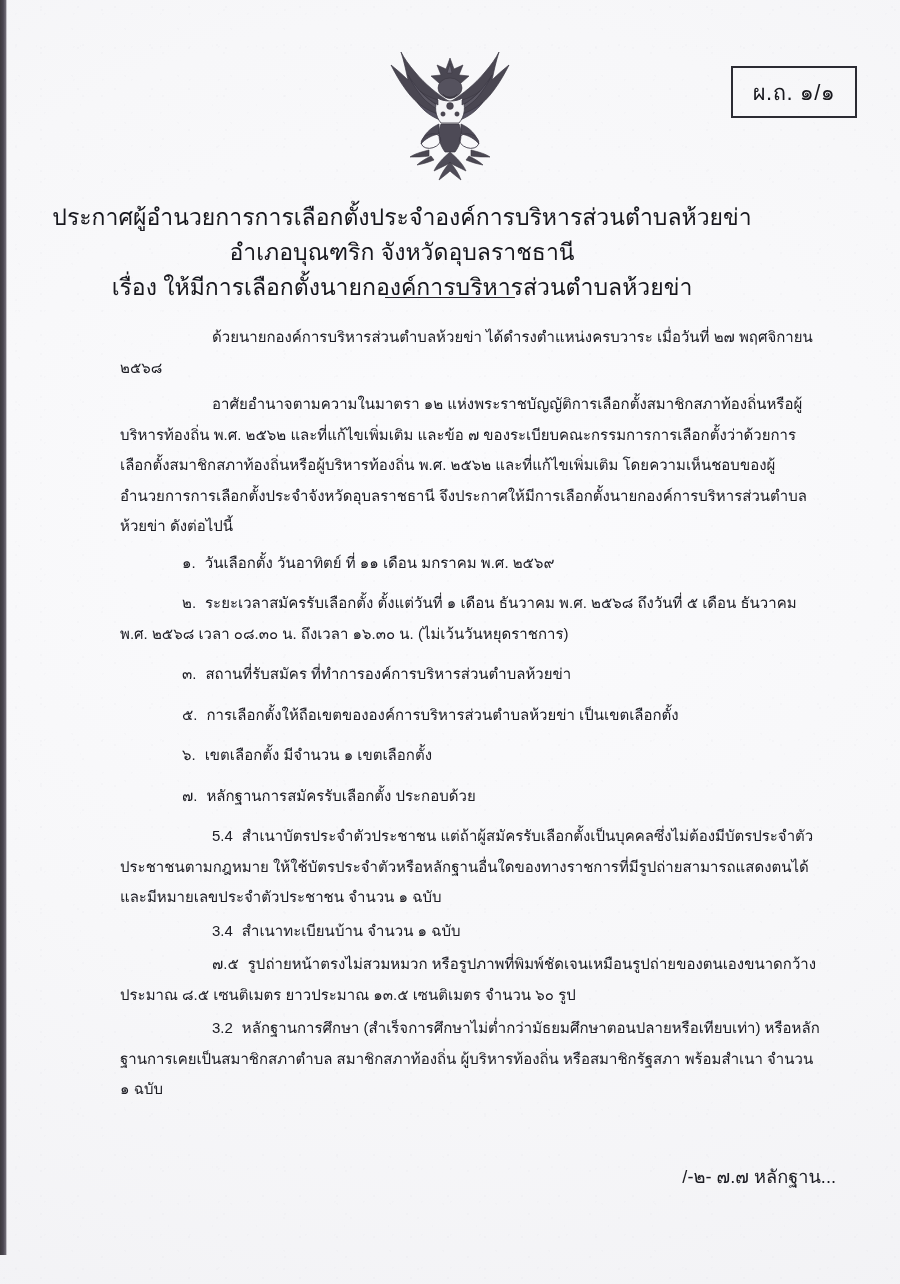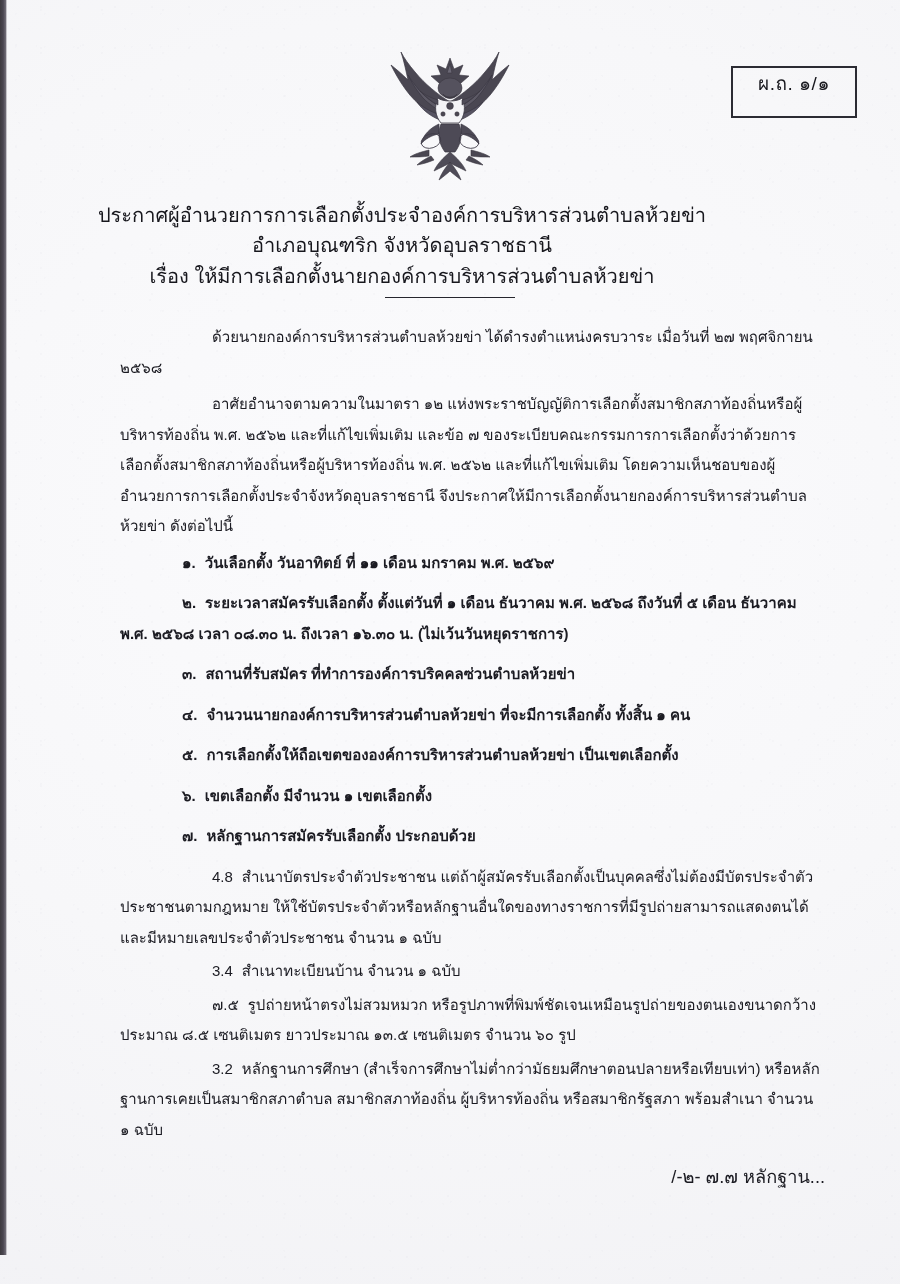--- a/index.html
+++ b/index.html
@@ -68,36 +68,36 @@
 
   
   .code-box {
     position: absolute;
     right: 43px;
     top: 66px;
     width: 122px;
     height: 48px;
     border: 2px solid #2b2b33;
     display: flex;
-    align-items: flex-start;
+    align-items: center;
     justify-content: center;
-    font-size: 19px;
+    font-size: 22px;
     letter-spacing: .5px;
     color: #18181e;
   }
 
   
   .title-block {
     position: absolute;
     left: 0;
     top: 200px;
     width: 804px;
     text-align: center;
     line-height: 1.52;
-    font-size: 20px;
+    font-size: 23px;
     color: #17171d;
   }
   .title-block .ln { display: block; white-space: nowrap; }
 
   .rule {
     position: absolute;
     left: 385px;
     top: 297px;
     width: 130px;
     height: 0;
@@ -119,35 +119,34 @@
     text-indent: 92px;
     text-align: left;
   }
 
   
   .clause {
     margin: 0;
     padding: 0 0 0 0;
     text-indent: 62px;
     margin-bottom: 10px;
-    font-weight: bold;
   }
   .clause .num { margin-right: 9px; }
 
   
   .subclause {
     margin: 0 0 3px 0;
     text-indent: 92px;
   }
   .subclause .num { margin-right: 9px; }
 
   
   .footer {
     position: absolute;
-    right: 75px;
+    right: 64px;
     top: 1162px;
     font-size: 18.2px;
     color: #1b1b22;
     white-space: nowrap;
   }
 </style>
 </head>
 <body>
 
 <div id="page">
@@ -245,37 +244,34 @@
       <p class="para">ด้วยนายกองค์การบริหารส่วนตำบลห้วยข่า  ได้ดำรงตำแหน่งครบวาระ  เมื่อวันที่ ๒๗ พฤศจิกายน ๒๕๖๘</p>
       <p class="para">อาศัยอำนาจตามความในมาตรา ๑๒ แห่งพระราชบัญญัติการเลือกตั้งสมาชิกสภาท้องถิ่นหรือผู้บริหารท้องถิ่น พ.ศ. ๒๕๖๒ และที่แก้ไขเพิ่มเติม และข้อ ๗ ของระเบียบคณะกรรมการการเลือกตั้งว่าด้วยการเลือกตั้งสมาชิกสภาท้องถิ่นหรือผู้บริหารท้องถิ่น พ.ศ. ๒๕๖๒ และที่แก้ไขเพิ่มเติม โดยความเห็นชอบของผู้อำนวยการการเลือกตั้งประจำจังหวัดอุบลราชธานี จึงประกาศให้มีการเลือกตั้งนายกองค์การบริหารส่วนตำบลห้วยข่า ดังต่อไปนี้</p>
 
       <div class="clause">
         <span class="num">๑.</span><span>วันเลือกตั้ง วันอาทิตย์ ที่ ๑๑ เดือน มกราคม พ.ศ. ๒๕๖๙</span>
       </div>
       <div class="clause">
         <span class="num">๒.</span><span>ระยะเวลาสมัครรับเลือกตั้ง ตั้งแต่วันที่ ๑ เดือน ธันวาคม พ.ศ. ๒๕๖๘ ถึงวันที่ ๕ เดือน ธันวาคม พ.ศ. ๒๕๖๘  เวลา ๐๘.๓๐ น. ถึงเวลา ๑๖.๓๐ น. (ไม่เว้นวันหยุดราชการ)</span>
       </div>
       <div class="clause">
-        <span class="num">๓.</span><span>สถานที่รับสมัคร ที่ทำการองค์การบริคคลซ่วนตำบลห้วยข่า</span>
-      </div>
-      <div class="clause">
-        <span class="num">๔.</span><span>จำนวนนายกองค์การบริหารส่วนตำบลห้วยข่า ที่จะมีการเลือกตั้ง ทั้งสิ้น  ๑  คน</span>
+        <span class="num">๓.</span><span>สถานที่รับสมัคร ที่ทำการองค์การบริหารส่วนตำบลห้วยข่า</span>
       </div>
       <div class="clause">
         <span class="num">๕.</span><span>การเลือกตั้งให้ถือเขตขององค์การบริหารส่วนตำบลห้วยข่า เป็นเขตเลือกตั้ง</span>
       </div>
       <div class="clause">
         <span class="num">๖.</span><span>เขตเลือกตั้ง  มีจำนวน ๑ เขตเลือกตั้ง</span>
       </div>
       <div class="clause">
         <span class="num">๗.</span><span>หลักฐานการสมัครรับเลือกตั้ง ประกอบด้วย</span>
       </div>
 
       <div class="subclause">
-        <span class="num">4.8</span><span>สำเนาบัตรประจำตัวประชาชน แต่ถ้าผู้สมัครรับเลือกตั้งเป็นบุคคลซึ่งไม่ต้องมีบัตรประจำตัวประชาชนตามกฎหมาย ให้ใช้บัตรประจำตัวหรือหลักฐานอื่นใดของทางราชการที่มีรูปถ่ายสามารถแสดงตนได้และมีหมายเลขประจำตัวประชาชน จำนวน ๑ ฉบับ</span>
+        <span class="num">5.4</span><span>สำเนาบัตรประจำตัวประชาชน แต่ถ้าผู้สมัครรับเลือกตั้งเป็นบุคคลซึ่งไม่ต้องมีบัตรประจำตัวประชาชนตามกฎหมาย ให้ใช้บัตรประจำตัวหรือหลักฐานอื่นใดของทางราชการที่มีรูปถ่ายสามารถแสดงตนได้และมีหมายเลขประจำตัวประชาชน จำนวน ๑ ฉบับ</span>
       </div>
       <div class="subclause">
         <span class="num">3.4</span><span>สำเนาทะเบียนบ้าน จำนวน ๑ ฉบับ</span>
       </div>
       <div class="subclause">
         <span class="num">๗.๕</span><span>รูปถ่ายหน้าตรงไม่สวมหมวก หรือรูปภาพที่พิมพ์ชัดเจนเหมือนรูปถ่ายของตนเองขนาดกว้างประมาณ ๘.๕ เซนติเมตร ยาวประมาณ ๑๓.๕ เซนติเมตร จำนวน ๖๐ รูป</span>
       </div>
       <div class="subclause">
         <span class="num">3.2</span><span>หลักฐานการศึกษา (สำเร็จการศึกษาไม่ต่ำกว่ามัธยมศึกษาตอนปลายหรือเทียบเท่า) หรือหลักฐานการเคยเป็นสมาชิกสภาตำบล สมาชิกสภาท้องถิ่น ผู้บริหารท้องถิ่น หรือสมาชิกรัฐสภา พร้อมสำเนา จำนวน ๑ ฉบับ</span>
       </div>

